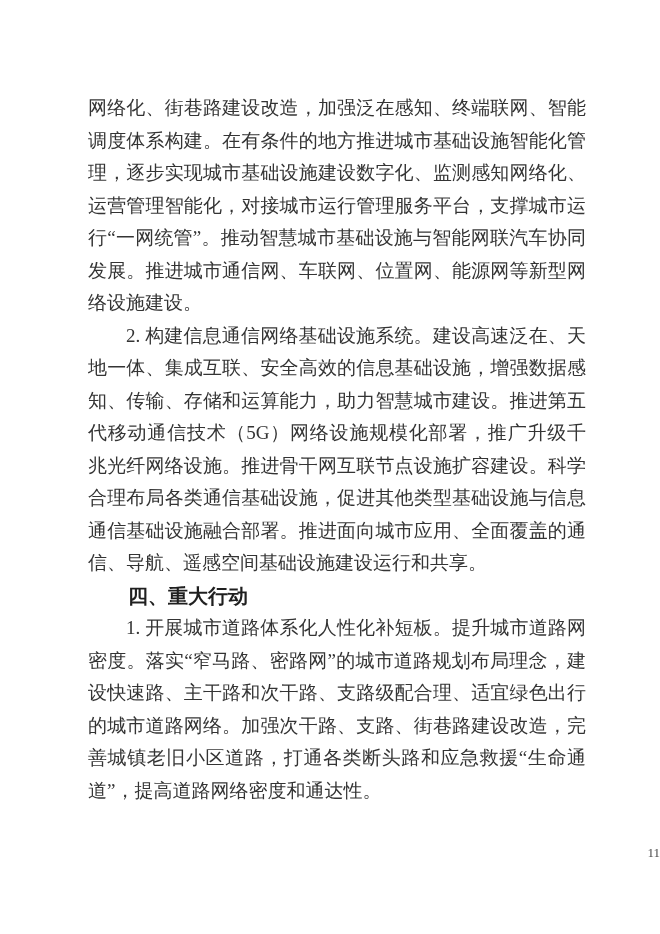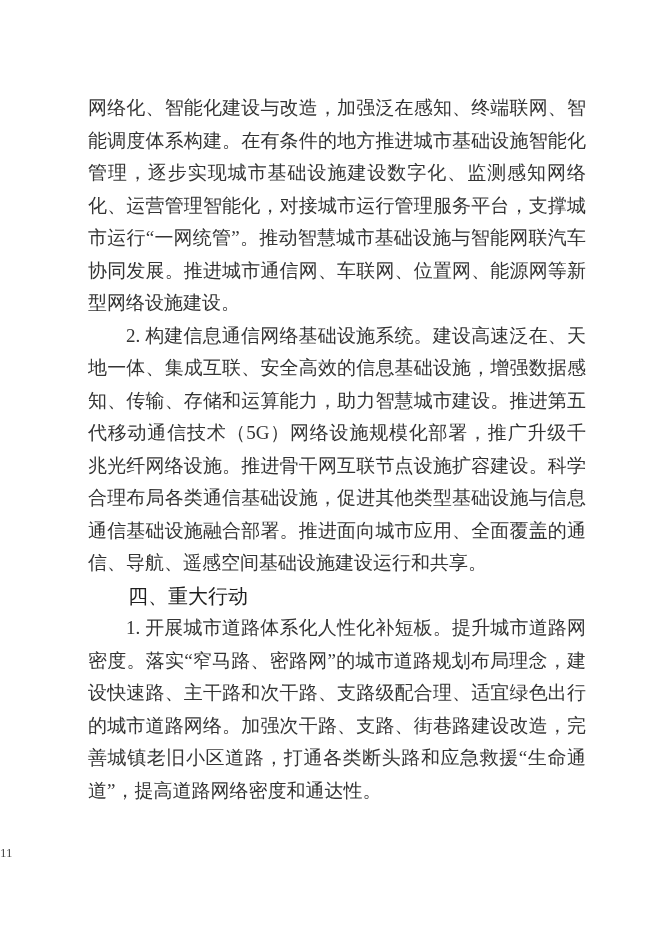--- a/index.html
+++ b/index.html
@@ -31,44 +31,44 @@
     text-justify: inter-ideograph;
     color: #343434;
   }
   .para.indent {
     text-indent: 2em;
   }
   .section-heading {
     margin: 0;
     font-size: 20px;
     line-height: 32.5px;
-    font-weight: normal;
+    font-weight: bold;
     text-indent: 2em;
     color: #1f1f1f;
     font-family: "Liberation Sans", "DejaVu Sans", sans-serif;
     text-align: left;
   }
   .subsection {
     text-indent: 2em;
   }
   .page-number {
     position: absolute;
     top: 845px;
     left: 0;
     width: 660px;
-    text-align: left;
+    text-align: right;
     font-size: 13px;
     color: #4a4a4a;
     font-family: "Liberation Serif", "DejaVu Serif", serif;
   }
 </style>
 </head>
 <body>
 
 <div class="page">
   <div class="content">
-    <p class="para">网络化、智能化建设与改造，加强泛在感知、终端联网、智能调度体系构建。在有条件的地方推进城市基础设施智能化管理，逐步实现城市基础设施建设数字化、监测感知网络化、运营管理智能化，对接城市运行管理服务平台，支撑城市运行“一网统管”。推动智慧城市基础设施与智能网联汽车协同发展。推进城市通信网、车联网、位置网、能源网等新型网络设施建设。</p>
+    <p class="para">网络化、街巷路建设改造，加强泛在感知、终端联网、智能调度体系构建。在有条件的地方推进城市基础设施智能化管理，逐步实现城市基础设施建设数字化、监测感知网络化、运营管理智能化，对接城市运行管理服务平台，支撑城市运行“一网统管”。推动智慧城市基础设施与智能网联汽车协同发展。推进城市通信网、车联网、位置网、能源网等新型网络设施建设。</p>
     <p class="para indent">2. 构建信息通信网络基础设施系统。建设高速泛在、天地一体、集成互联、安全高效的信息基础设施，增强数据感知、传输、存储和运算能力，助力智慧城市建设。推进第五代移动通信技术（5G）网络设施规模化部署，推广升级千兆光纤网络设施。推进骨干网互联节点设施扩容建设。科学合理布局各类通信基础设施，促进其他类型基础设施与信息通信基础设施融合部署。推进面向城市应用、全面覆盖的通信、导航、遥感空间基础设施建设运行和共享。</p>
     <h2 class="section-heading">四、重大行动</h2>
     <p class="para indent">1. 开展城市道路体系化人性化补短板。提升城市道路网密度。落实“窄马路、密路网”的城市道路规划布局理念，建设快速路、主干路和次干路、支路级配合理、适宜绿色出行的城市道路网络。加强次干路、支路、街巷路建设改造，完善城镇老旧小区道路，打通各类断头路和应急救援“生命通道”，提高道路网络密度和通达性。</p>
   </div>
   <div class="page-number">11</div>
 </div>
 
 </body></html>

